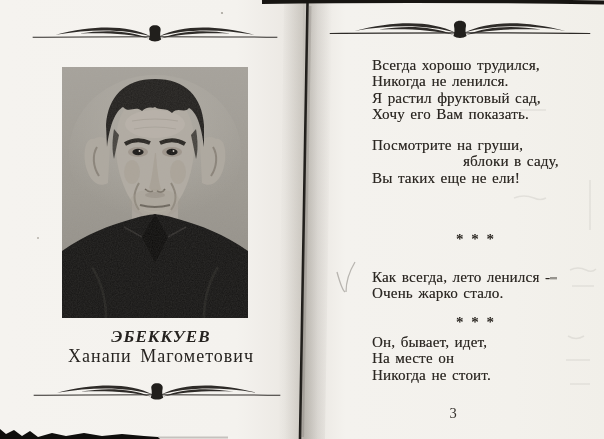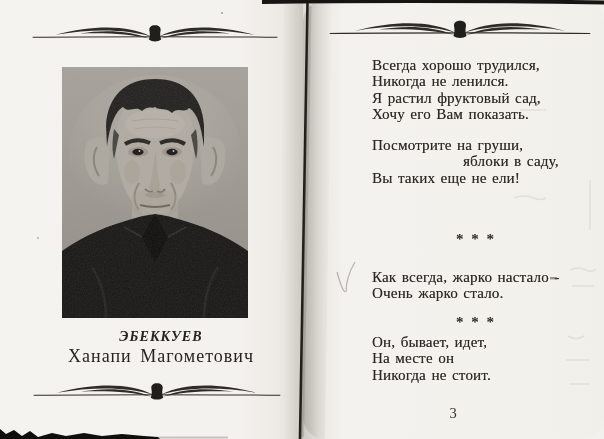--- a/index.html
+++ b/index.html
@@ -10,32 +10,31 @@
     color:#2a2623;
   }
   .page{position:absolute;top:0;height:439px;}
   .page-left{
     left:0;width:303px;
     background:linear-gradient(90deg,#f5f3ef 0%,#f4f2ee 78%,#ece9e4 94%,#ddd9d2 100%);
   }
   .page-right{
     left:303px;width:301px;
     background:linear-gradient(90deg,#d6d2cb 0%,#ebe8e3 5%,#f4f2ee 14%,#f3f1ec 70%,#f1efe9 100%);
-    border-radius:22px;
   }
   .ornament{position:absolute;display:block;}
   .photo{
     position:absolute;left:62px;top:67px;width:186px;height:251px;
     box-shadow:inset 0 0 16px rgba(20,18,15,.28);
     background:#9b978f;
   }
   .photo svg{display:block;width:186px;height:251px;}
   .caption{position:absolute;left:36px;top:328px;width:250px;text-align:center;line-height:18px;}
   .caption .surname{
-    font-weight:bold;font-style:italic;font-size:14px;letter-spacing:1.1px;color:#262320;
+    font-weight:bold;font-style:italic;font-size:17px;letter-spacing:1.1px;color:#262320;
   }
   .caption .fullname{
     font-size:18px;letter-spacing:1px;word-spacing:3px;color:#262320;margin-top:1px;
   }
   .poem-block{position:absolute;left:69px;width:208px;}
   .pline{
     font-size:15px;line-height:16.4px;letter-spacing:.2px;word-spacing:1.5px;
     white-space:nowrap;color:#2b2722;
     text-shadow:.2px 0 0 rgba(43,39,34,.55);
   }
@@ -167,21 +166,21 @@
 
     <div class="poem-block s2">
       <div class="pline">Посмотрите на груши,</div>
       <div class="pline indent">яблоки в саду,</div>
       <div class="pline">Вы таких еще не ели!</div>
     </div>
 
     <div class="sep sep1">* * *</div>
 
     <div class="poem-block s3">
-      <div class="pline">Как всегда, жарко настало -</div>
+      <div class="pline">Как всегда, лето ленился -</div>
       <div class="pline">Очень жарко стало.</div>
     </div>
 
     <div class="sep sep2">* * *</div>
 
     <div class="poem-block s4">
       <div class="pline">Он, бывает, идет,</div>
       <div class="pline">На месте он</div>
       <div class="pline">Никогда не стоит.</div>
     </div>

